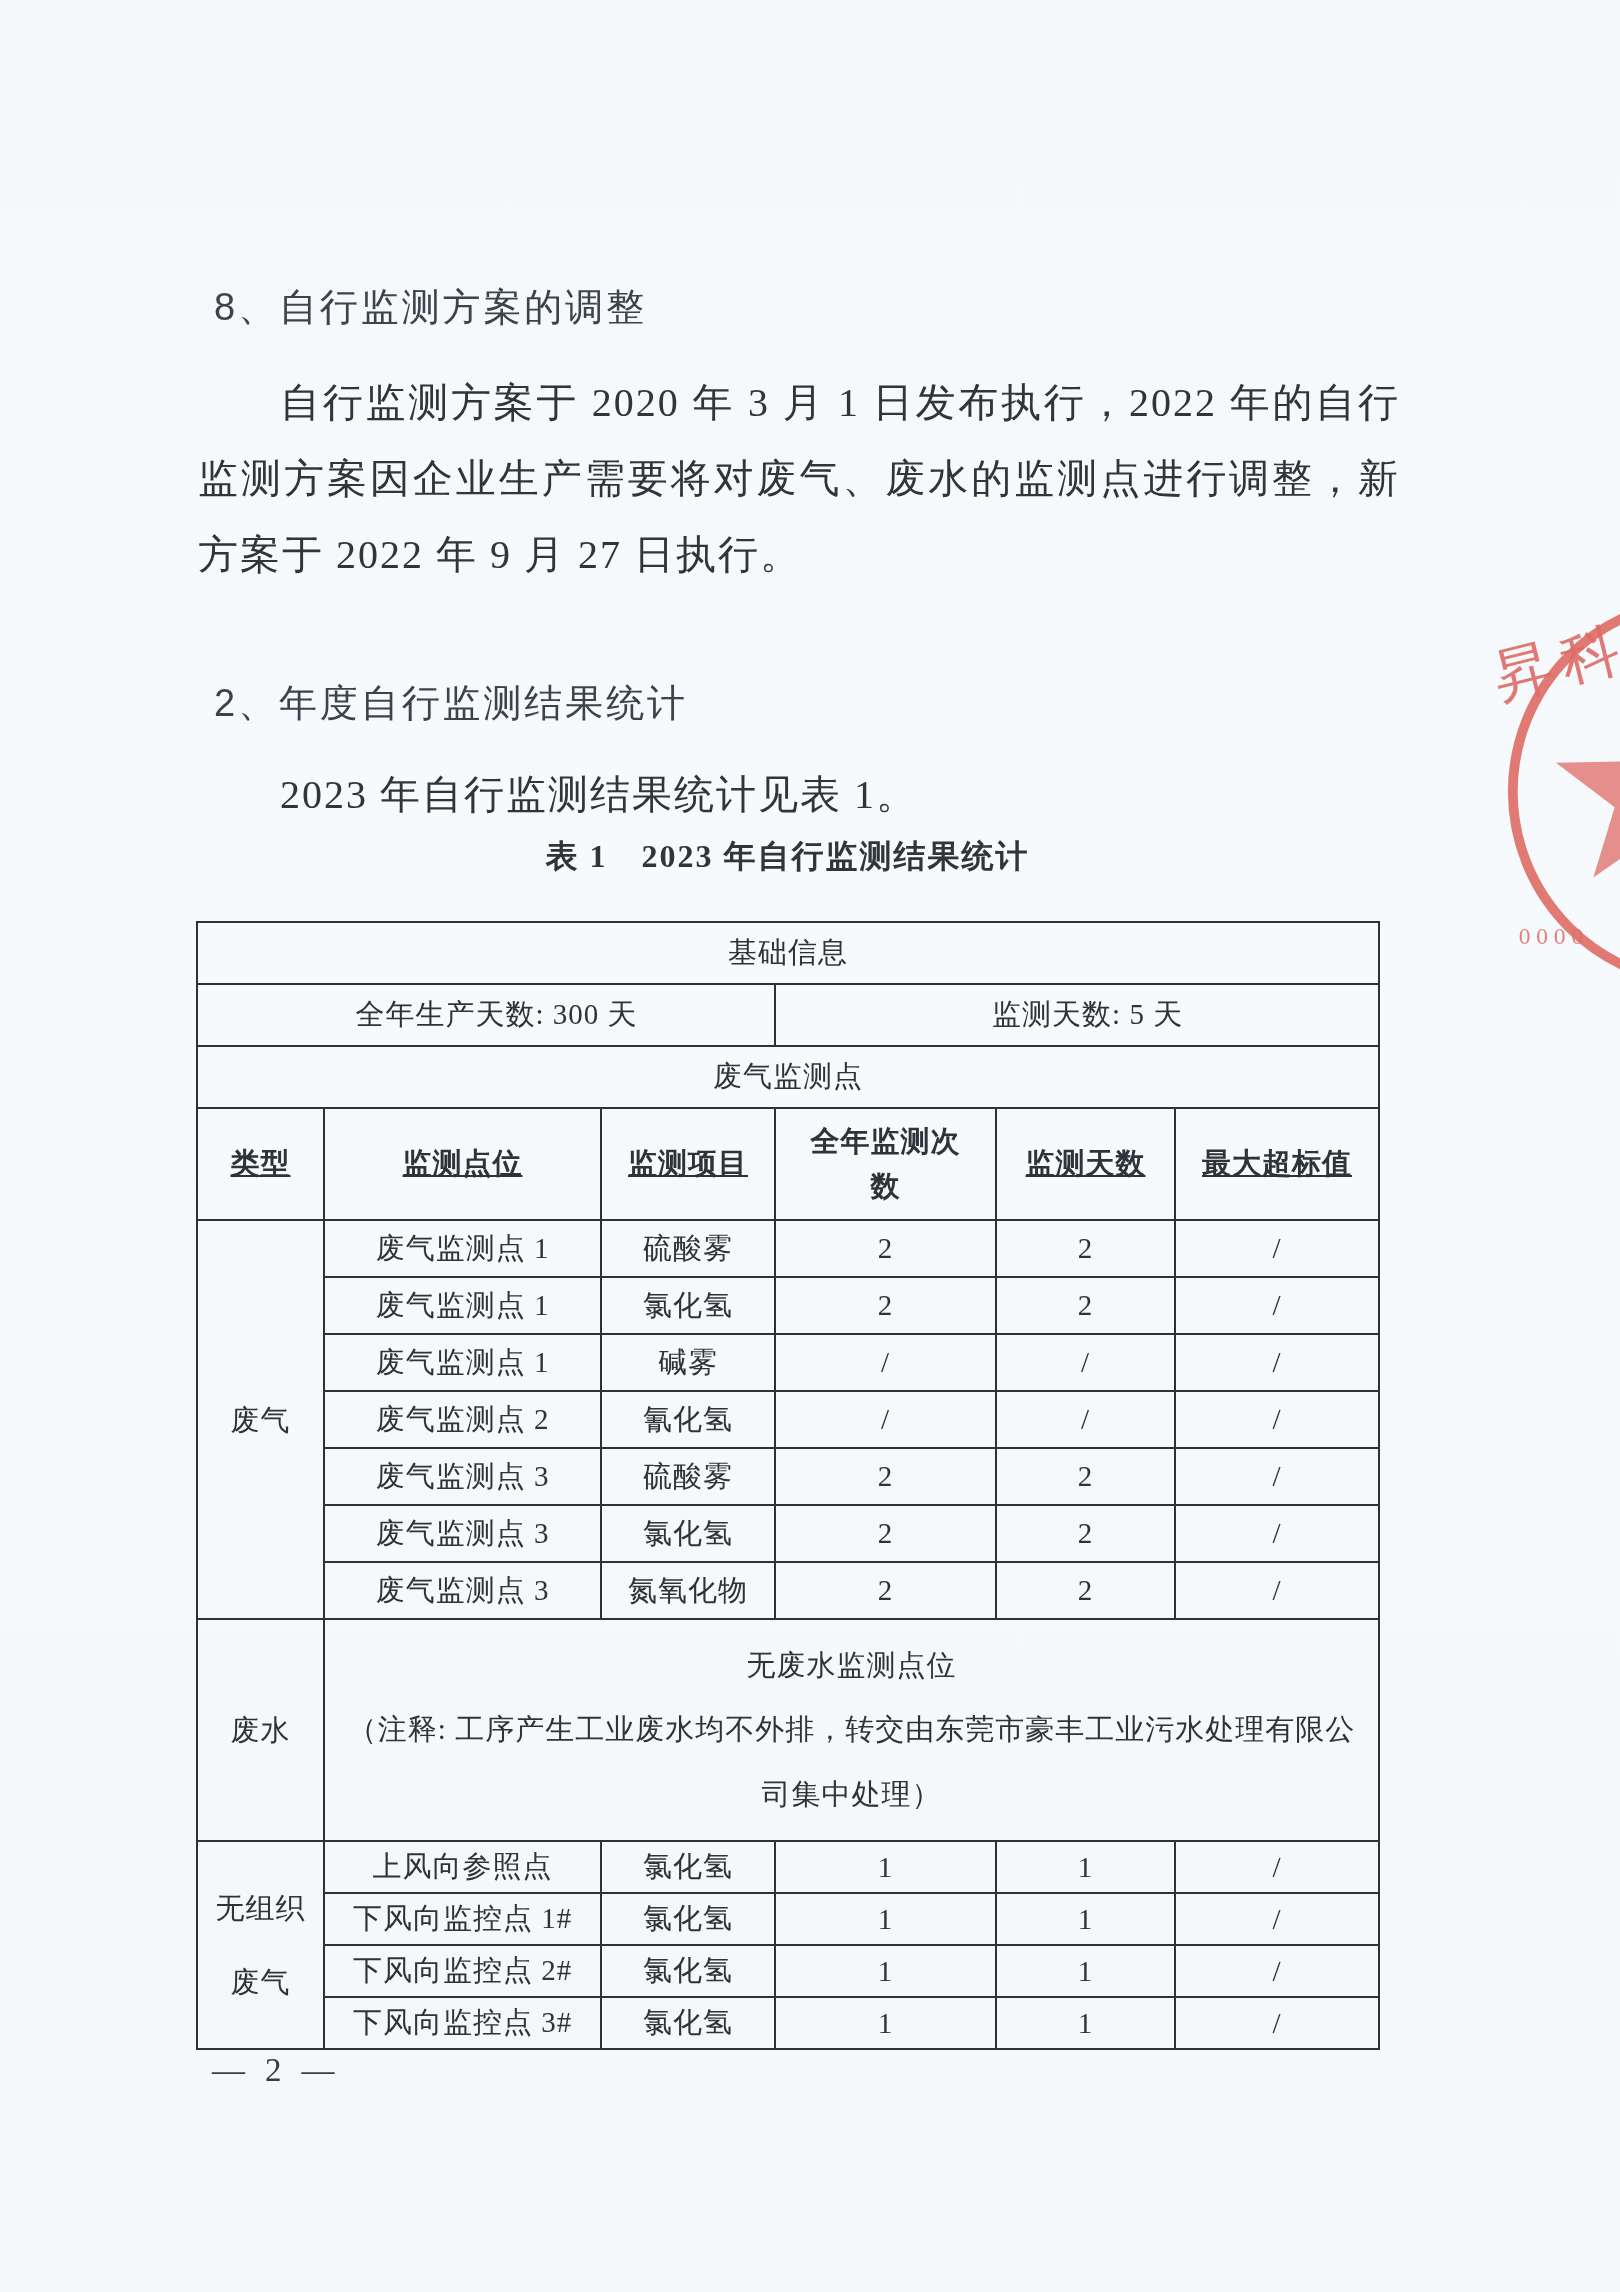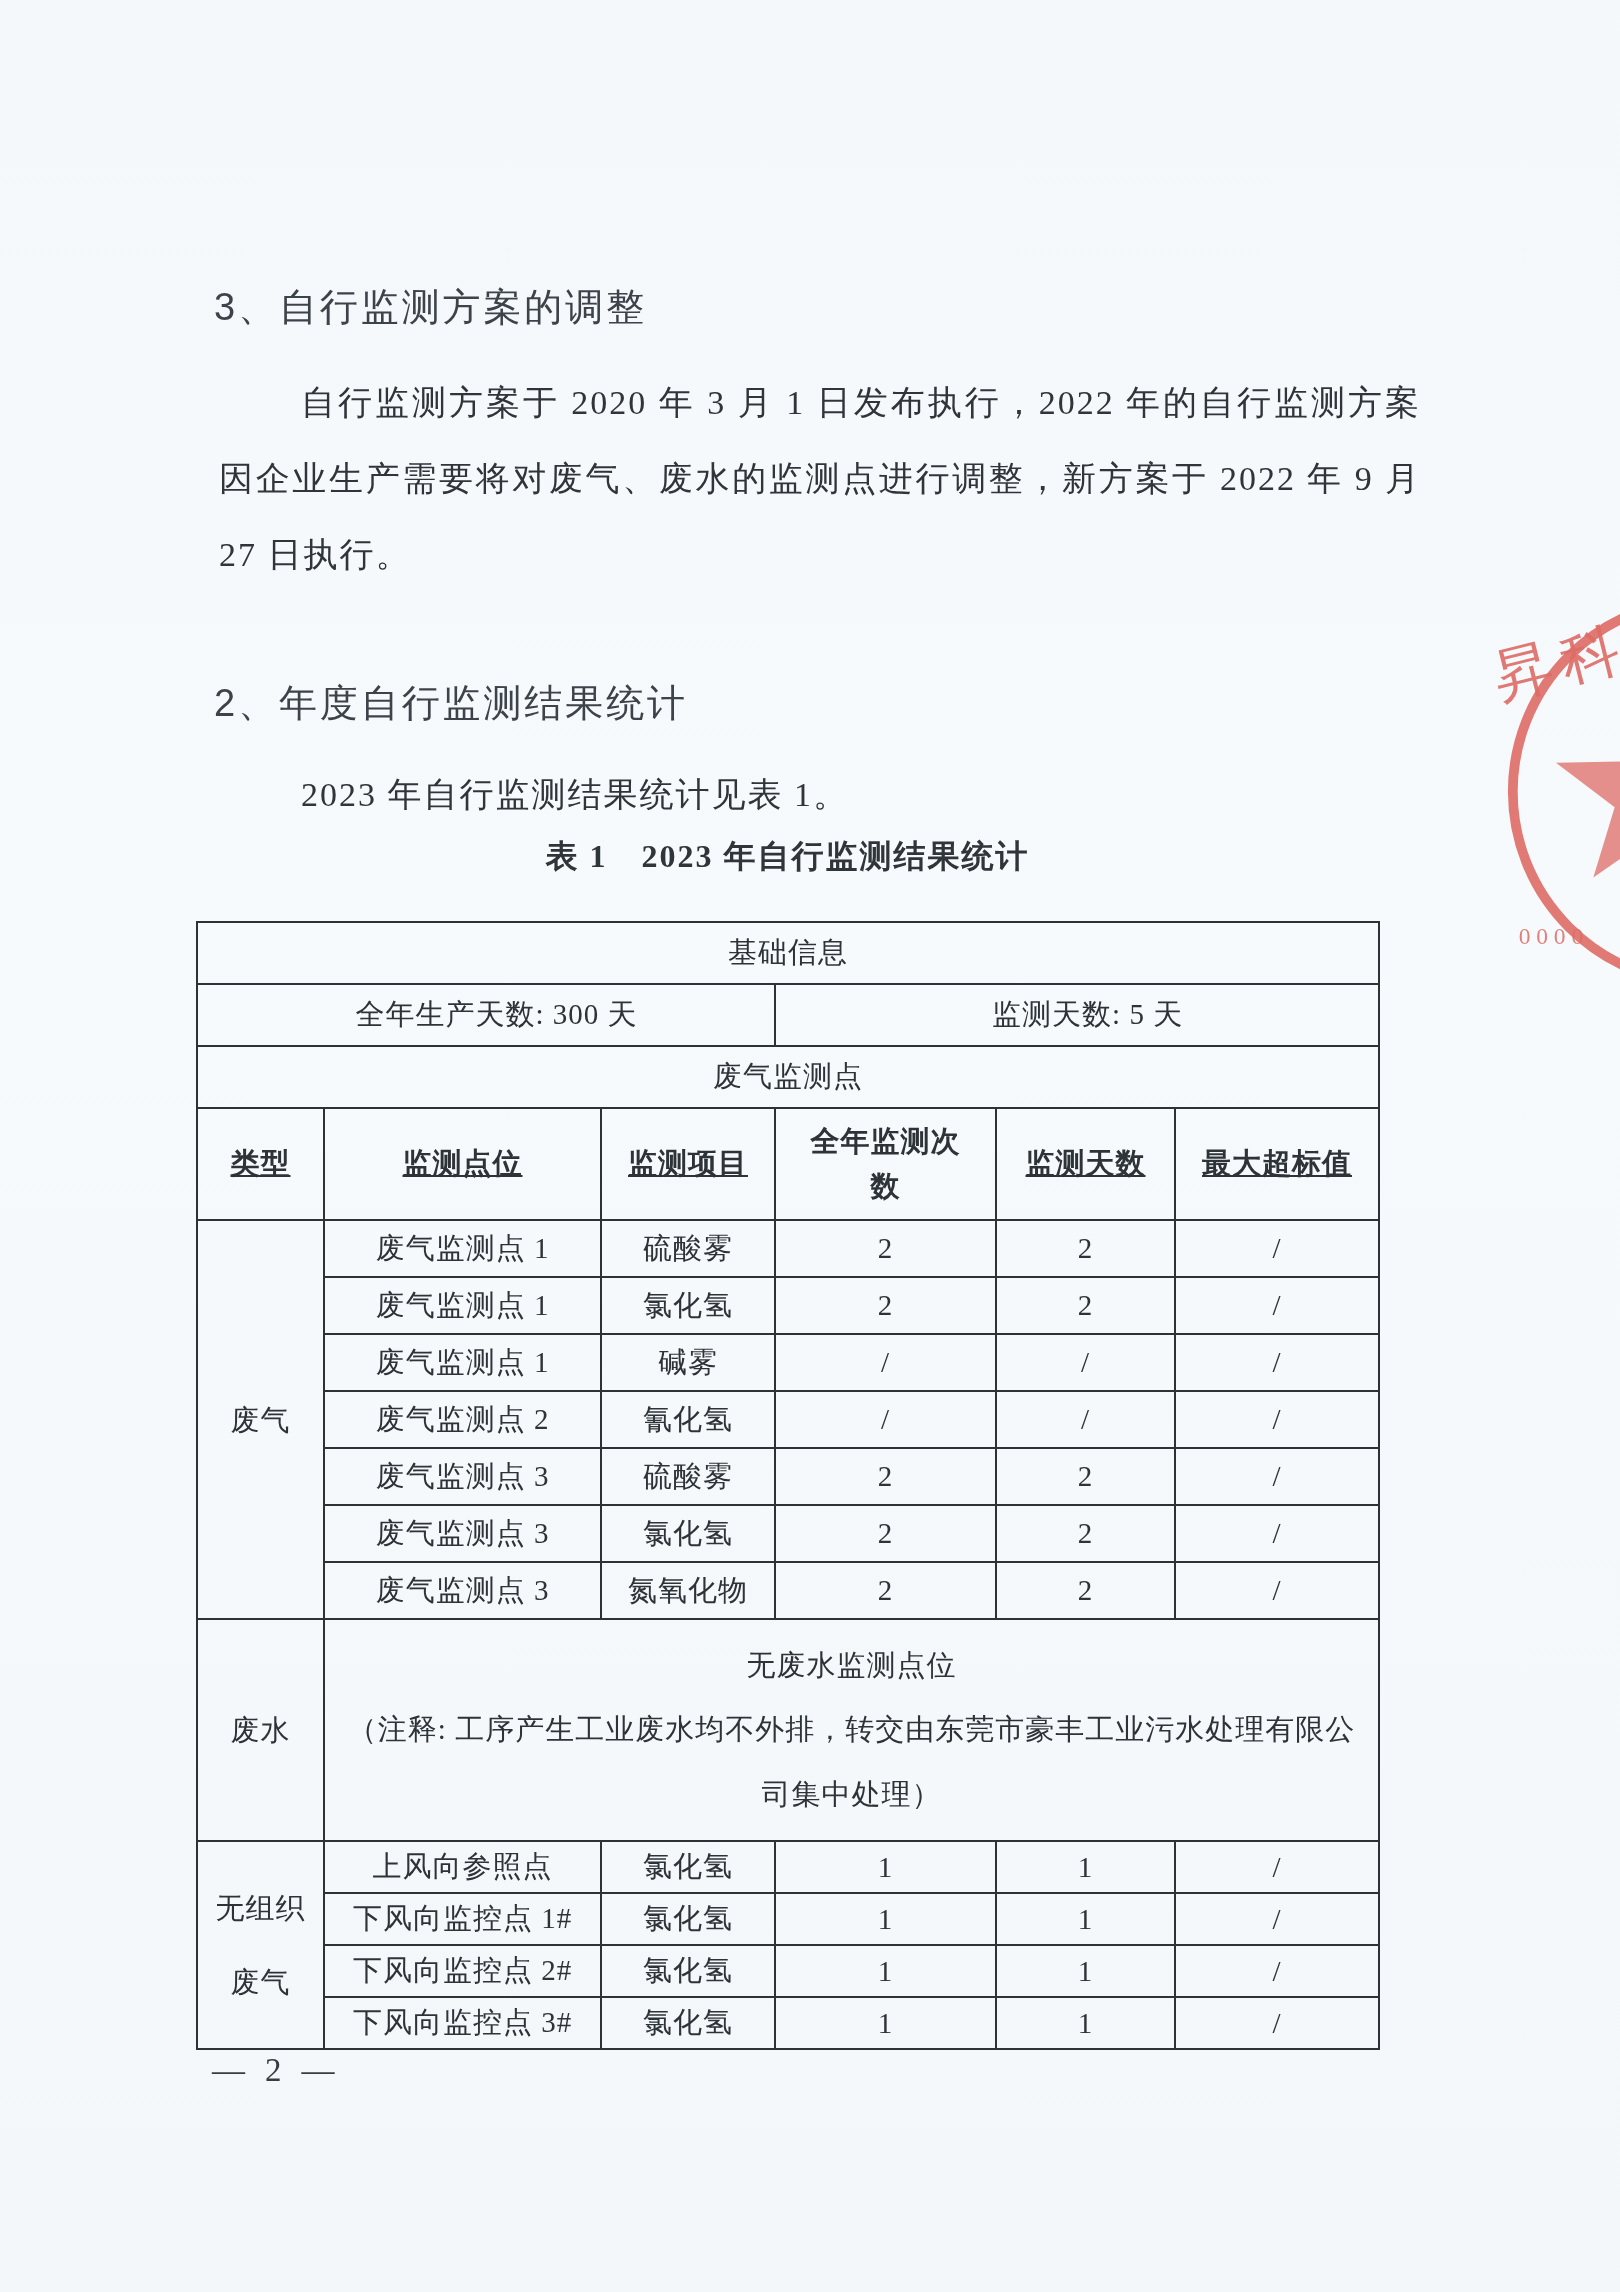--- a/index.html
+++ b/index.html
@@ -15,22 +15,22 @@
   }
   .heading {
     position:absolute; left:214px;
     font-family:"Liberation Sans", sans-serif;
     font-size:38px; color:#3d434a; letter-spacing:2.9px;
     white-space:nowrap;
   }
   #heading1 { top:282px; }
   #heading2 { top:678px; }
   .para {
-    position:absolute; left:219px; width:1202px;
-    font-size:34px; line-height:76px; letter-spacing:2px;
+    position:absolute; left:198px; width:1202px;
+    font-size:40px; line-height:76px; letter-spacing:2px;
     text-align:justify; color:#30353a;
   }
   #para1 { top:365px; text-indent:82px; }
   #para2 { top:757px; text-indent:82px; text-align:left; white-space:nowrap; }
   .table-title {
     position:absolute; left:196px; top:835px; width:1183px;
     text-align:center; font-size:32px; font-weight:bold;
     letter-spacing:2px; color:#30353a; white-space:nowrap;
   }
   table.results {
@@ -68,21 +68,21 @@
     width:274px; height:421px;
     opacity:.82;
   }
   .stamp text { font-family:"Liberation Serif", serif; }
 </style>
 </head>
 <body>
 
 <div class="page">
 
-  <div id="heading1" class="heading">3、自行监测方案的调整</div>
+  <div id="heading1" class="heading">8、自行监测方案的调整</div>
 
   <div id="para1" class="para">自行监测方案于 2020 年 3 月 1 日发布执行，2022 年的自行监测方案因企业生产需要将对废气、废水的监测点进行调整，新方案于 2022 年 9 月 27 日执行。</div>
 
   <div id="heading2" class="heading">2、年度自行监测结果统计</div>
 
   <div id="para2" class="para">2023 年自行监测结果统计见表 1。</div>
 
   <div class="table-title">表 1　2023 年自行监测结果统计</div>
 
   <table class="results">

